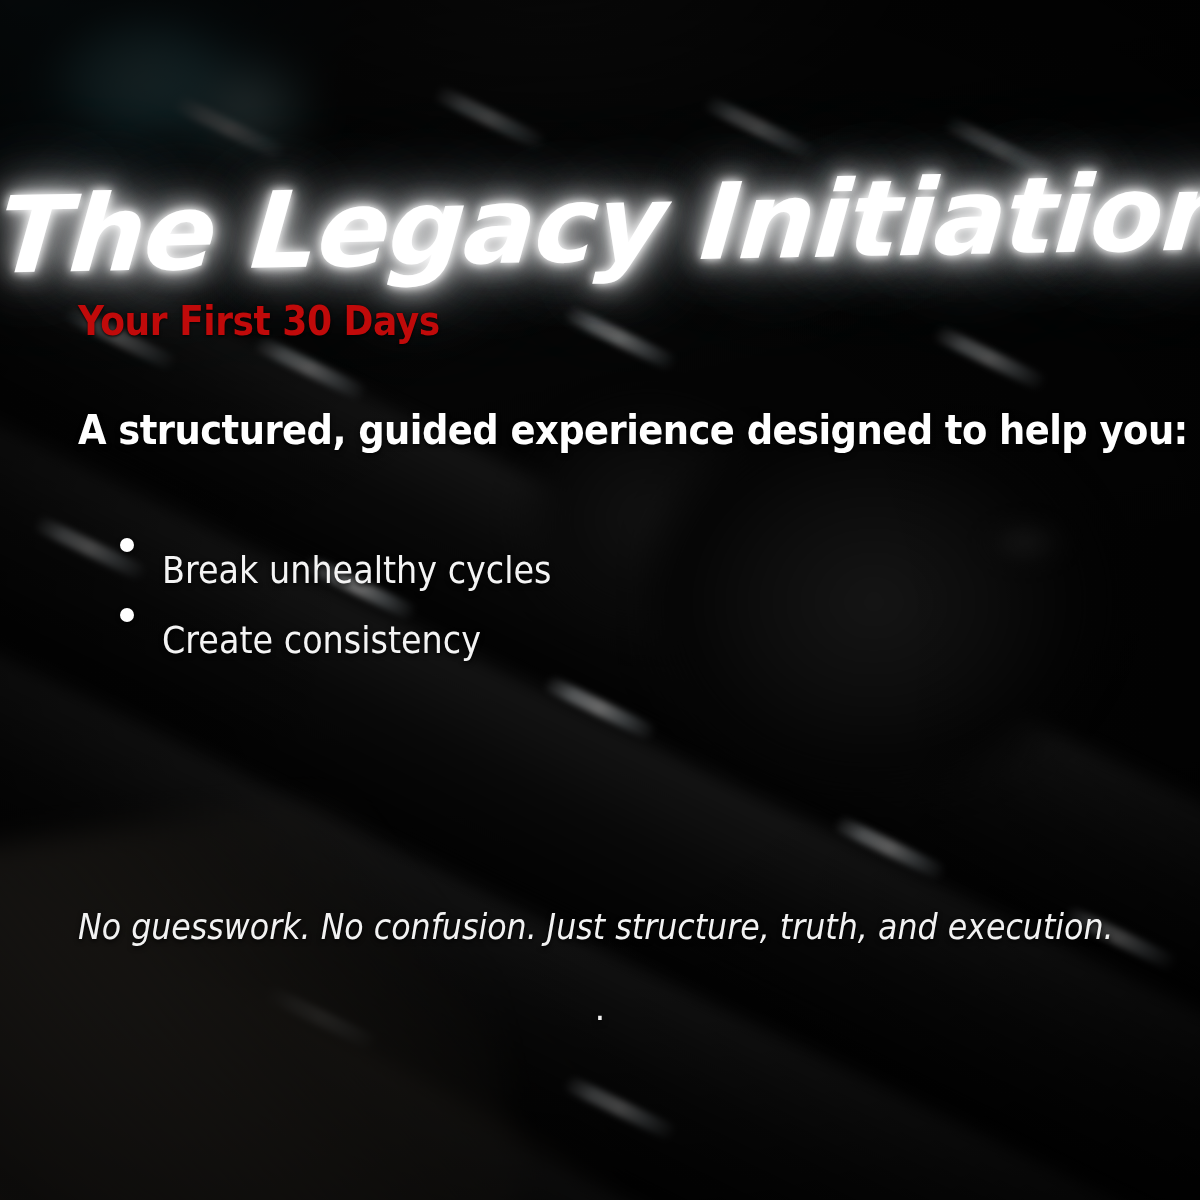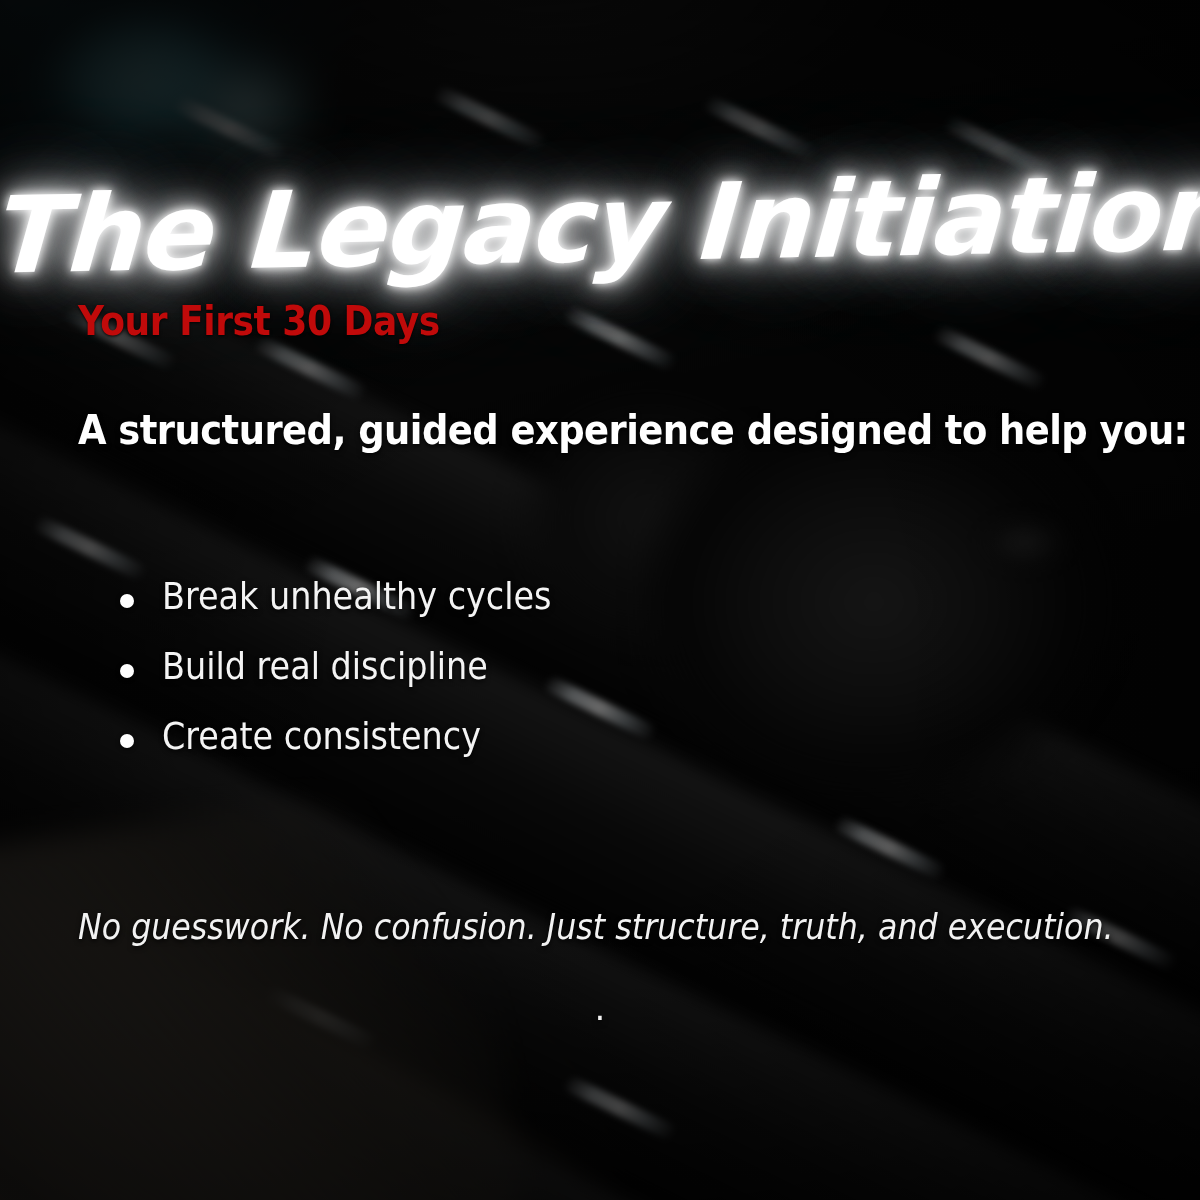--- a/index.html
+++ b/index.html
@@ -198,21 +198,21 @@
   .bullets {
     position: absolute;
     left: 120px;
     top: 548px;
     margin: 0;
     padding: 0;
     list-style: none;
   }
   .bullet {
     display: flex;
-    align-items: flex-end;
+    align-items: flex-start;
     height: 70px;
     font-family: "DejaVu Sans", sans-serif;
     font-size: 38px;
     font-weight: 400;
     color: #f4f4f4;
     text-shadow: 0 2px 6px rgba(0,0,0,.85);
   }
   .bullet-dot {
     display: inline-block;
     width: 14px;
@@ -306,24 +306,20 @@
 
     <div class="lead">A structured, guided experience designed to help you:</div>
 
     <ul class="bullets">
       <li class="bullet">
         <span class="bullet-dot"></span>
         <span class="bullet-text">Break unhealthy cycles</span>
       </li>
       <li class="bullet">
         <span class="bullet-dot"></span>
-        <span class="bullet-text">Build real discipline</span>
-      </li>
-      <li class="bullet">
-        <span class="bullet-dot"></span>
         <span class="bullet-text">Create consistency</span>
       </li>
     </ul>
 
     <div class="kicker">No guesswork. No confusion. Just structure, truth, and execution.</div>
 
     <div class="trailing-dot">.</div>
 
   </div>
 </div>

